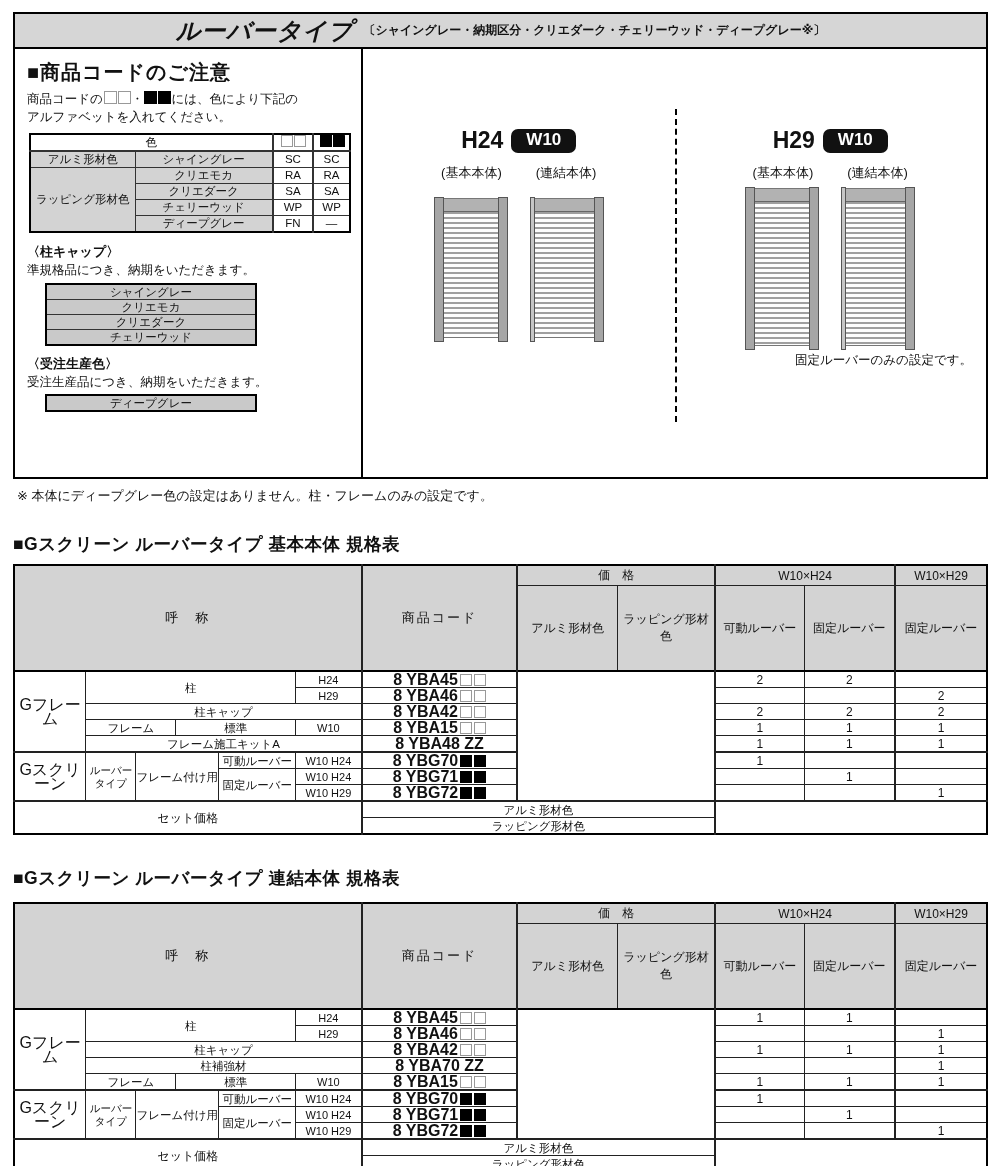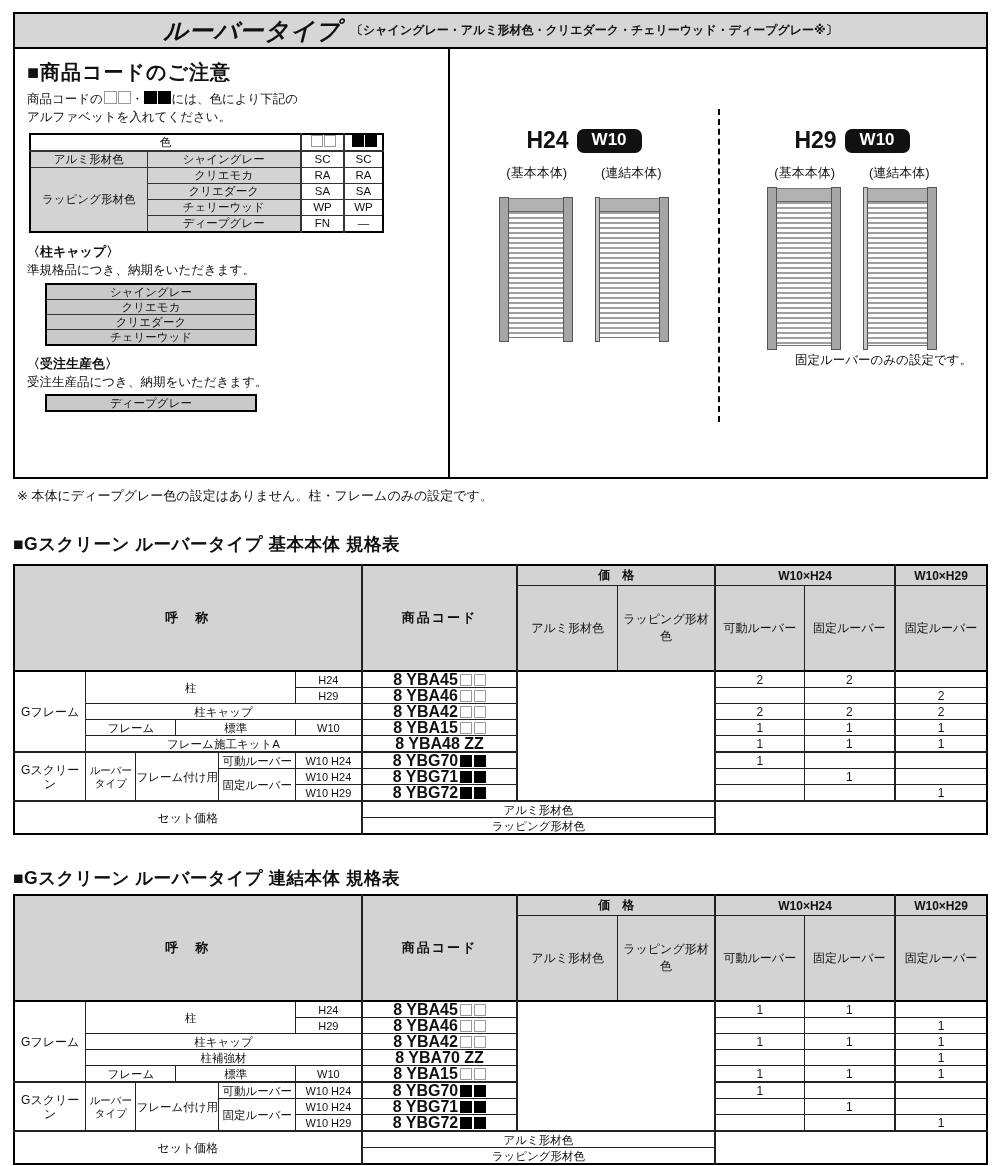--- a/index.html
+++ b/index.html
@@ -7,21 +7,21 @@
        font-family:"Liberation Sans","DejaVu Sans",sans-serif;}
   .page{padding:12px 12px 0 13px;}
 
   
   .top-box{border:2px solid #000;width:971px;}
   .title-bar{background:#d6d6d6;border-bottom:2px solid #000;height:33px;
              display:flex;align-items:center;justify-content:center;gap:10px;}
   .title-main{font-size:24px;font-weight:bold;font-style:italic;letter-spacing:1px;}
   .title-sub{font-size:12px;font-weight:bold;}
   .top-content{display:flex;height:428px;}
-  .left-col{width:435px;border-right:2px solid #000;padding:8px 10px 0 12px;box-sizing:border-box;}
+  .left-col{width:348px;border-right:2px solid #000;padding:8px 10px 0 12px;box-sizing:border-box;}
   .right-col{flex:1;position:relative;}
 
   
   .h-big{font-size:20px;font-weight:bold;margin:2px 0 5px 0;letter-spacing:1px;}
   .note{font-size:12.5px;line-height:1.4;}
   .sqr{display:inline-block;width:10px;height:10px;border:1px solid #999;background:#fff;
        vertical-align:-1px;margin-left:1px;}
   .sqr.fill{background:#000;border-color:#000;}
   .note .sqr{width:11px;height:11px;}
 
@@ -62,48 +62,48 @@
         border:1px solid #555;}
   .post.l{left:-2px}.post.r{right:-2px}
   .joint .post.l{width:3px;background:#c6c6c6;}
   .dia-note{font-size:12.5px;margin-top:6px;align-self:flex-end;padding-right:14px;}
 
   .footnote{font-size:13px;margin:8px 0 0 4px;}
 
   
   .sec-title{font-size:17.5px;font-weight:bold;letter-spacing:.5px;}
   .sec-title.t1{margin:27px 0 8px 0;}
-  .sec-title.t2{margin:31px 0 4px 0;}
+  .sec-title.t2{margin:31px 0 12px 0;}
   table.spec{border-collapse:collapse;table-layout:fixed;border:2px solid #000;}
   .spec th,.spec td{border:1px solid #222;text-align:center;padding:0;overflow:hidden;}
   .spec th{background:#d3d3d3;font-weight:normal;font-size:12px;}
   .spec thead{border-bottom:2px solid #000;}
-  .spec tr.hr1 th{height:19px;font-weight:bold;}
+  .spec tr.hr1 th{height:19px;}
   .spec tr.hr2 th{height:84px;}
   .spec th.big{font-size:13px;letter-spacing:2px;}
   .spec tbody td{height:15px;line-height:14px;font-size:12px;}
   .spec .c7,.spec .c8,.spec .c10,.spec .c12{border-left-width:2px;}
   .spec tr.thick-top td{border-top-width:2px;}
   .spec td.k-code{font-weight:bold;font-size:16px;}
   .spec td.k-code .sqr{margin-left:2px;vertical-align:-1px;}
   .spec td.k-size{font-size:11px;}
   .spec td.k-small{font-size:10.5px;line-height:1.15;}
   .spec td.k-name{font-size:11.5px;}
-  .spec td.k-group{font-size:12px;}
+  .spec td.k-group{font-size:16px;}
   .spec td.k-setval{font-size:11.5px;}
 </style>
 </head>
 <body>
 
 <div class="page">
 
   <div class="top-box">
     <div class="title-bar">
       <span class="title-main">ルーバータイプ</span>
-      <span class="title-sub">〔シャイングレー・アルミ形材色・クリエダーク・チェリーウッド・ディープグレー※〕</span>
+      <span class="title-sub">〔シャイングレー・納期区分・クリエダーク・チェリーウッド・ディープグレー※〕</span>
     </div>
     <div class="top-content">
 
       <div class="left-col">
         <div class="h-big">■商品コードのご注意</div>
         <div class="note">
           <span>商品コードの</span><span class="sqr"></span><span class="sqr"></span><span>・</span><span class="sqr fill"></span><span class="sqr fill"></span><span>には、色により下記の</span><br>
           <span>アルファベットを入れてください。</span>
         </div>
 

